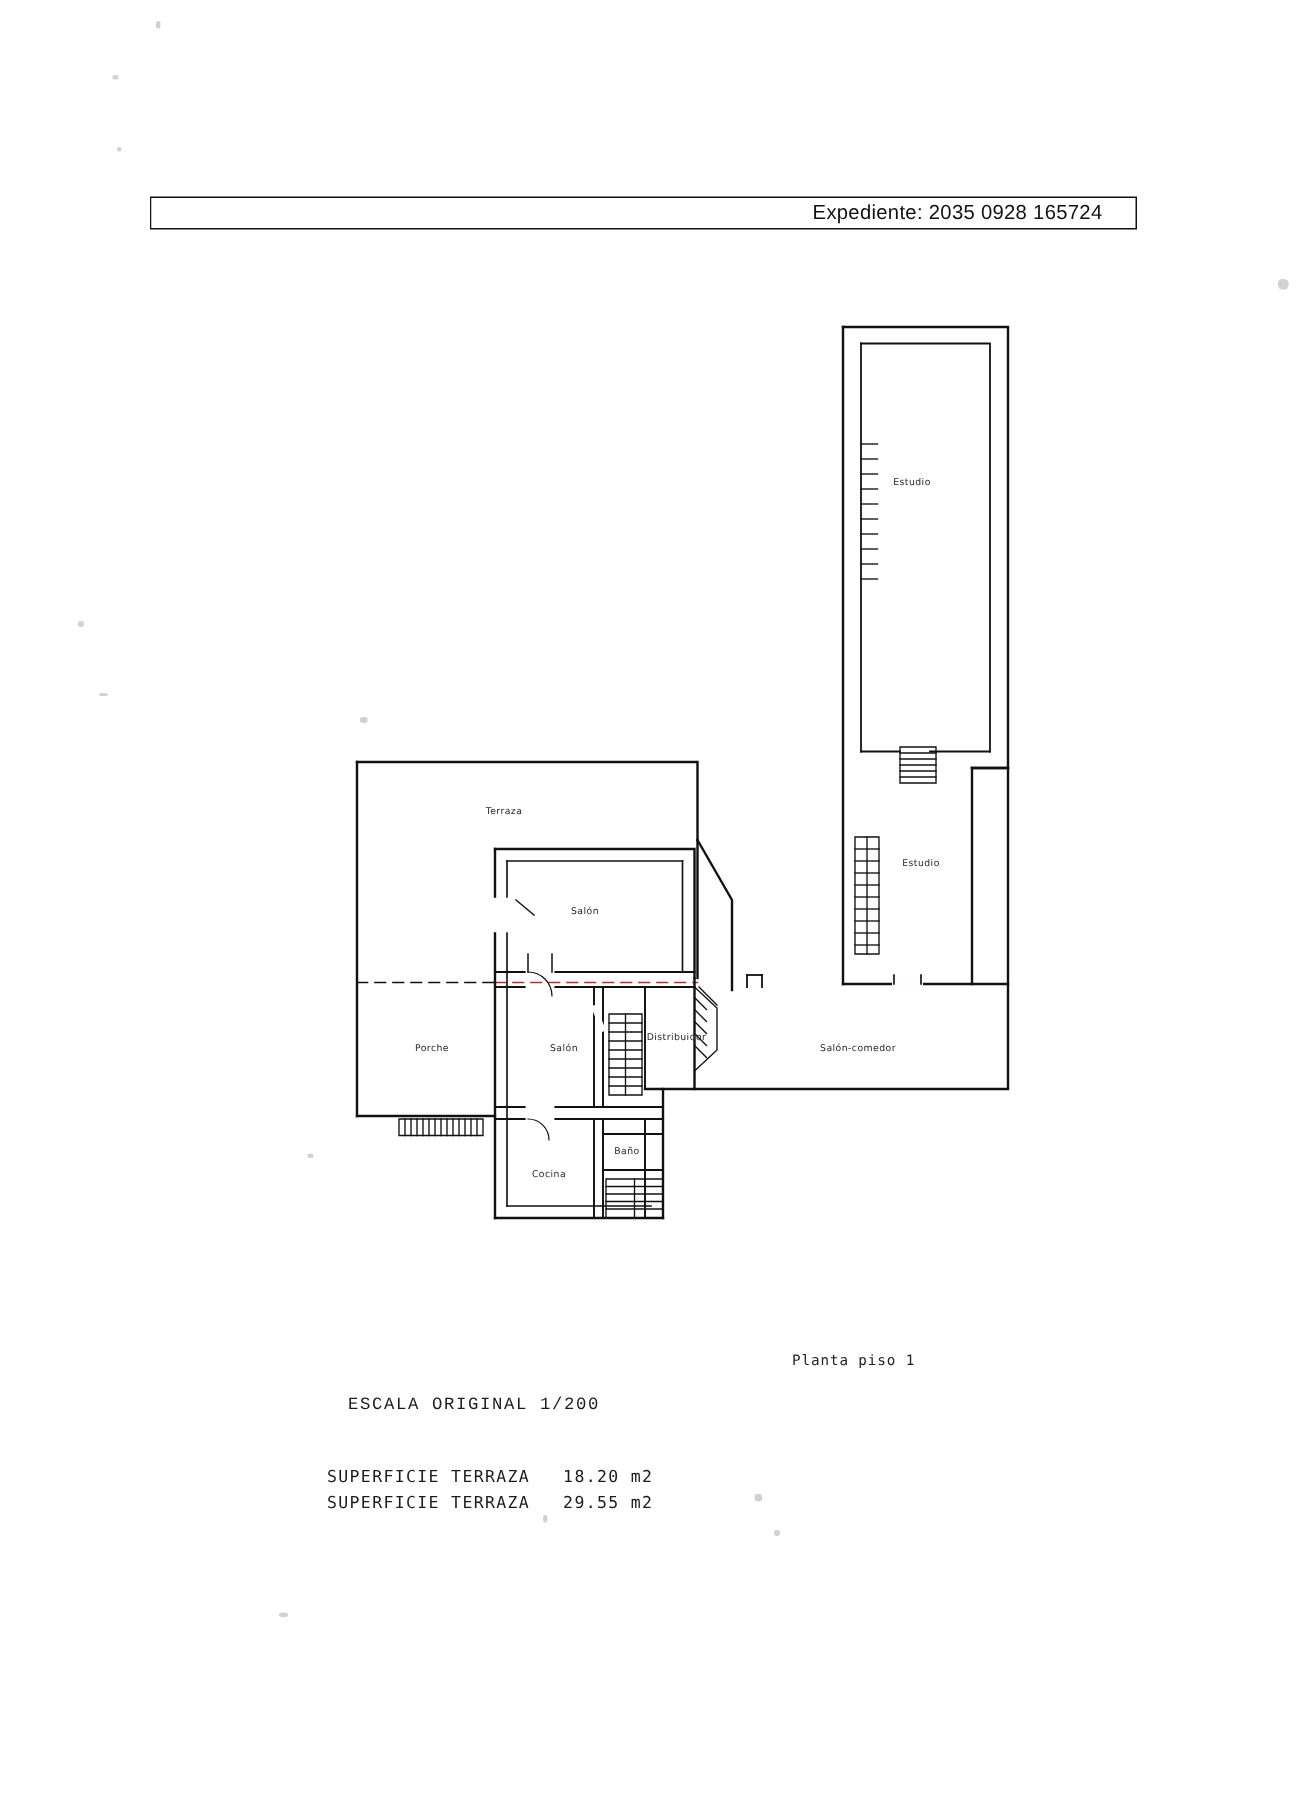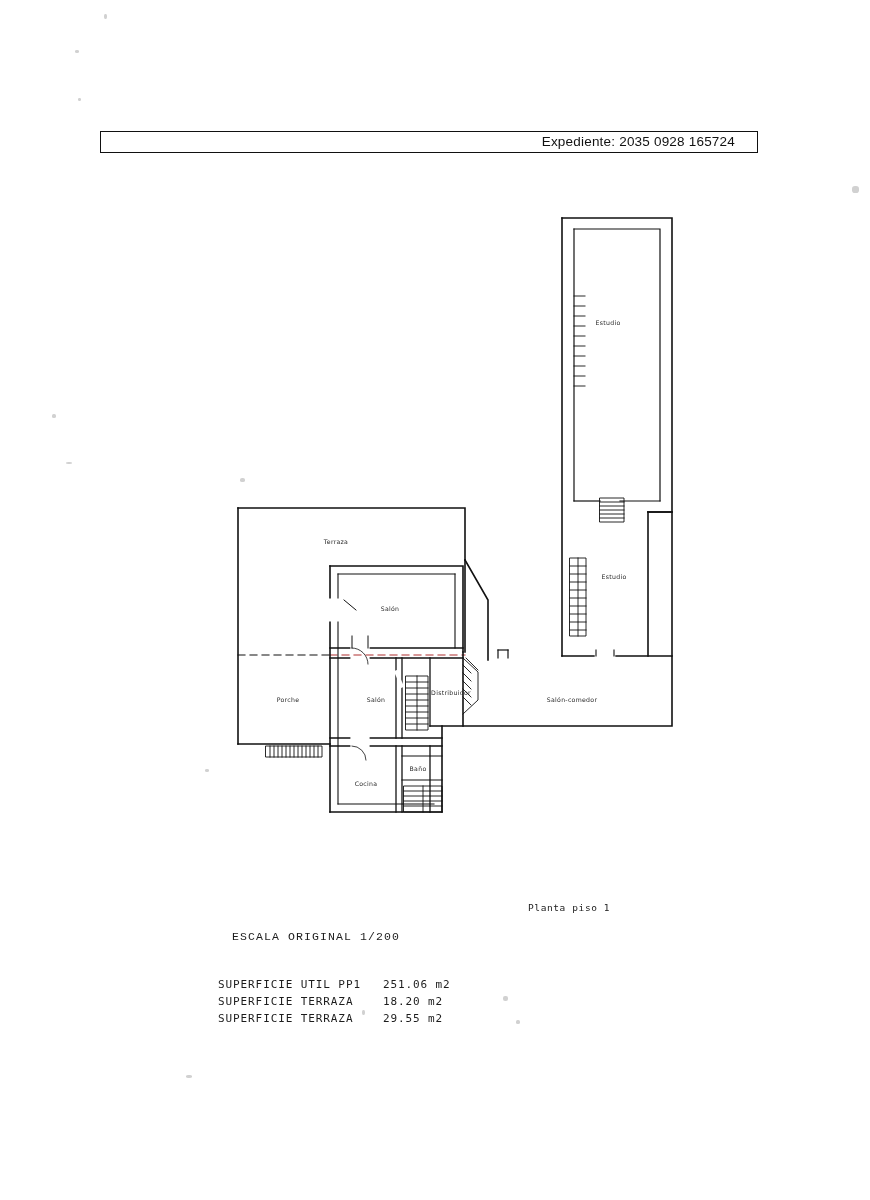--- a/index.html
+++ b/index.html
@@ -295,24 +295,20 @@
 <div class="rlabel" style="left:572px; top:699px;">Salón-comedor</div>
 <div class="rlabel" style="left:418px; top:768px;">Baño</div>
 <div class="rlabel" style="left:366px; top:783px;">Cocina</div>
 
 <div class="caption">Planta piso 1</div>
 <div class="scale">ESCALA ORIGINAL 1/200</div>
 
 <table class="surf-table">
   <tbody>
     <tr>
-      <td>SUPERFICIE UTIL PP1</td>
-      <td class="val">251.06 m2</td>
-    </tr>
-    <tr>
       <td>SUPERFICIE TERRAZA</td>
       <td class="val">18.20 m2</td>
     </tr>
     <tr>
       <td>SUPERFICIE TERRAZA</td>
       <td class="val">29.55 m2</td>
     </tr>
   </tbody>
 </table>
 

